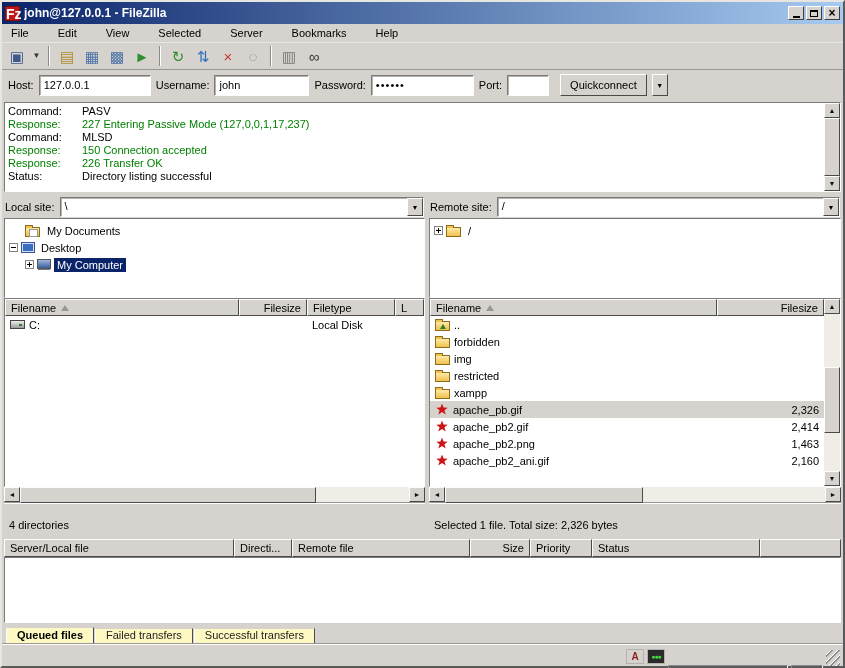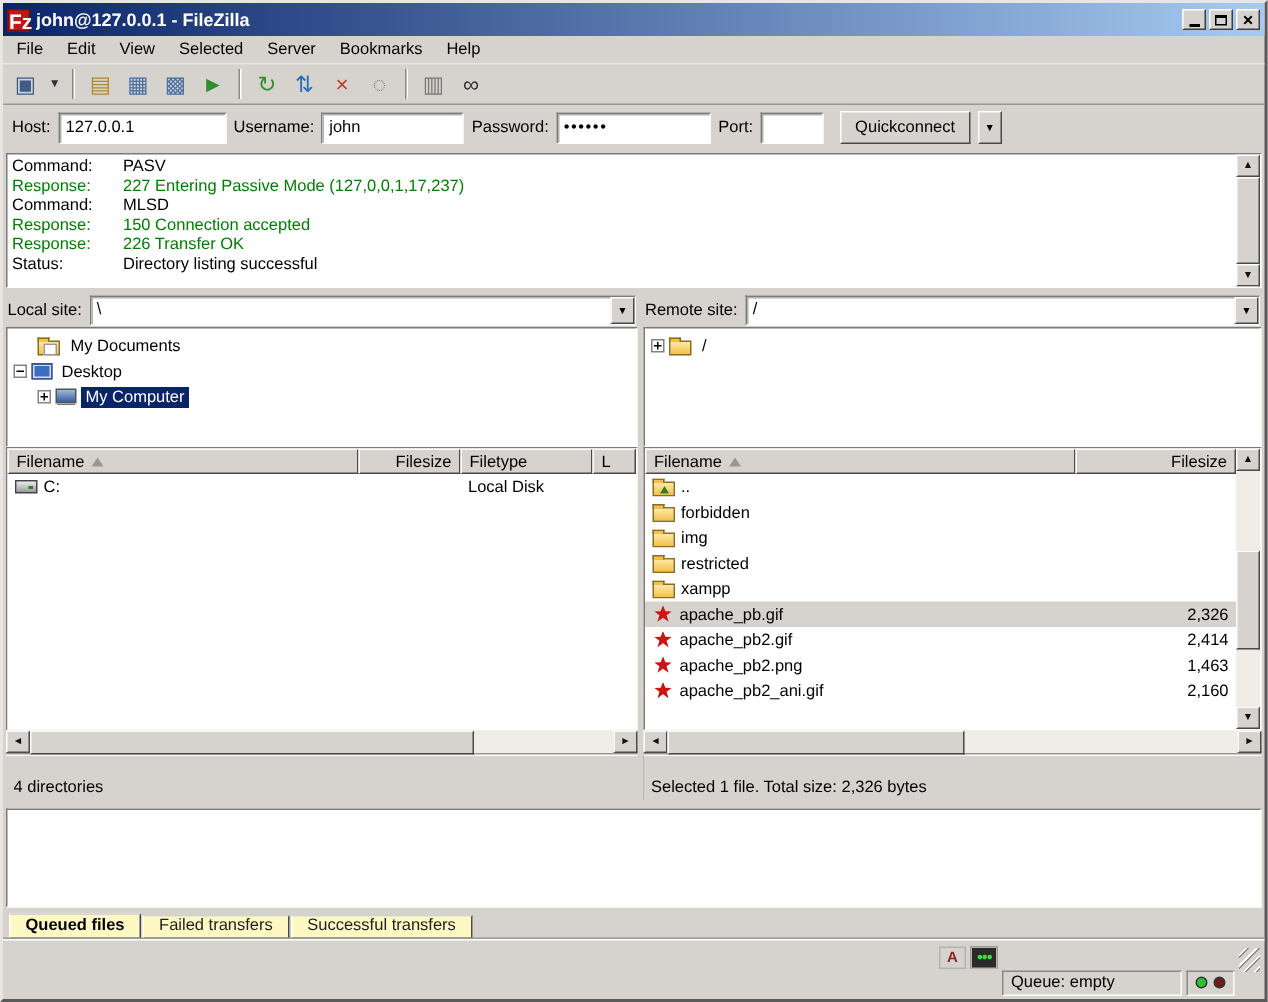--- a/index.html
+++ b/index.html
@@ -12,21 +12,21 @@
   .titlebar{height:22px;background:linear-gradient(to right,#0a246a,#a6caf0);display:flex;align-items:center;padding:0 3px;gap:4px;flex:none;}
   .app-logo{width:15px;height:15px;background:#bf1818;color:#fff;font-weight:bold;font-size:14px;line-height:15px;text-align:center;border:1px solid #7e0f0f;flex:none;}
   .title-text{color:#fff;font-weight:bold;font-size:12px;flex:1;white-space:nowrap;overflow:hidden;}
   .win-controls{display:flex;gap:2px;}
   .win-btn{width:16px;height:14px;background:#d6d3ce;border:1px solid;border-color:#fff #404040 #404040 #fff;display:flex;align-items:center;justify-content:center;font-size:10px;line-height:1;}
   .glyph-min{width:7px;height:2px;background:#000;margin-top:7px;}
   .glyph-max{width:8px;height:7px;border:1px solid #000;border-top-width:2px;}
   .glyph-close{font-size:12px;font-weight:bold;margin-top:-1px;}
 
   
-  .menubar{height:19px;display:flex;align-items:center;padding-left:1px;flex:none;border-bottom:1px solid #e8e6e0;}
+  .menubar{height:19px;display:flex;align-items:center;padding-left:1px;flex:none;border-bottom:1px solid #e8e6e0;gap:13px;}
   .menu-item{padding:2px 8px;}
 
   
   .toolbar{height:27px;display:flex;align-items:center;padding:1px 3px;gap:1px;flex:none;border-bottom:1px solid #9a9792;}
   .tb-btn{width:24px;height:22px;display:flex;align-items:center;justify-content:center;border:1px solid transparent;}
   .tb-btn.small{width:13px;}
   .tb-glyph{font-size:15px;line-height:1;}
   .tb-btn.small .tb-glyph{font-size:8px;}
   .tb-sep{width:2px;height:20px;border-left:1px solid #8a8a8a;border-right:1px solid #fff;margin:0 4px;}
 
@@ -420,20 +420,41 @@
           </div>
         <div class="scroll-btn">►</div>
       </div>
       <div class="pane-status">Selected 1 file. Total size: 2,326 bytes</div>
     </div>
 
   </div>
 
   <div class="hsplit2"></div>
 
+  <div class="queue-header">
+      <div class="hcell" style="width: 230px;">
+        <span class="hlabel">Server/Local file</span>
+      </div>
+      <div class="hcell" style="width: 58px;">
+        <span class="hlabel">Directi...</span>
+      </div>
+      <div class="hcell" style="width: 178px;">
+        <span class="hlabel">Remote file</span>
+      </div>
+      <div class="hcell right" style="width: 60px;">
+        <span class="hlabel">Size</span>
+      </div>
+      <div class="hcell" style="width: 62px;">
+        <span class="hlabel">Priority</span>
+      </div>
+      <div class="hcell" style="width: 168px;">
+        <span class="hlabel">Status</span>
+      </div>
+      <div class="hcell" style="flex: 1 1 0%;"></div>
+    </div>
   <div class="queue-body"></div>
 
   <div class="tabs">
       <div class="tab active">Queued files</div>
       <div class="tab">Failed transfers</div>
       <div class="tab">Successful transfers</div>
     </div>
 
   <div class="statusbar">
     <div class="sb-icon">

